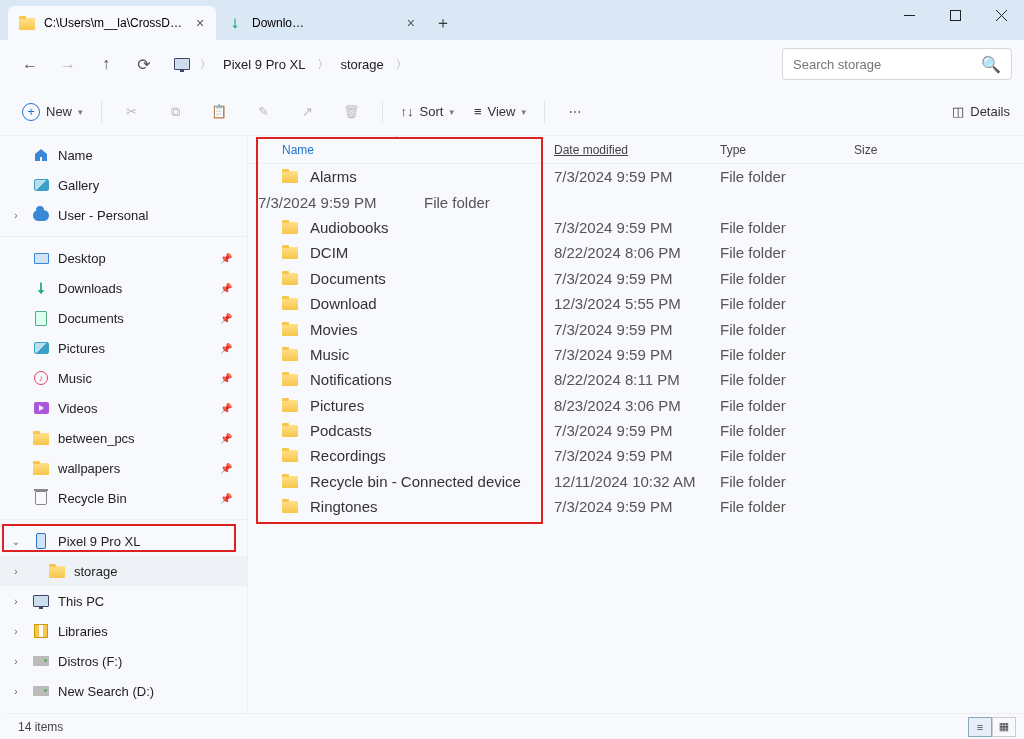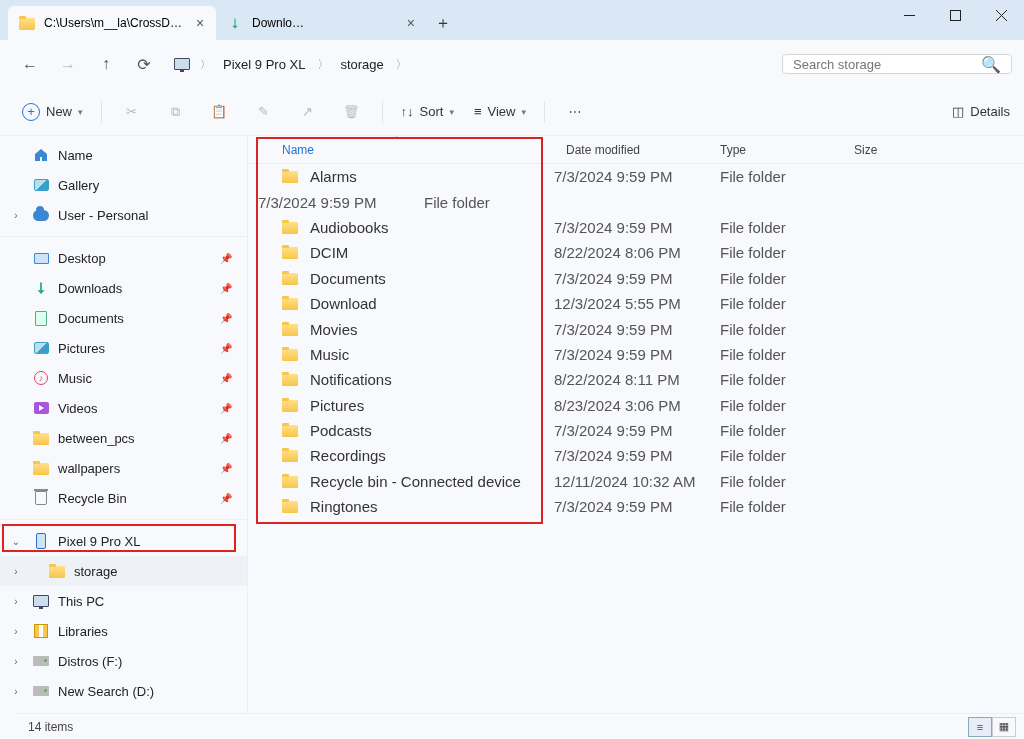--- a/index.html
+++ b/index.html
@@ -22,21 +22,21 @@
 .dl-ico { width:16px; height:16px; display:flex; align-items:center; justify-content:center; }
 
 
 .addrbar { height: 48px; display: flex; align-items: center; gap: 2px; padding: 0 12px; }
 .nav-btn { width: 36px; height: 36px; display:flex; align-items:center; justify-content:center; color:#555; border-radius:4px; }
 .nav-btn.disabled { color:#bbb; }
 .crumb-wrap { flex:1; display:flex; align-items:center; gap:4px; padding:0 6px; height:34px; border-radius:4px; }
 .crumb-ico { width:24px; height:24px; display:flex; align-items:center; justify-content:center; }
 .crumb { padding:0 6px; font-size:13px; color:#222; }
 .crumb-sep { color:#888; font-size:11px; padding:0 2px; }
-.searchbox { width:230px; height:20px; border:1px solid #d6d6d6; border-radius:4px; background:#fff; display:flex; align-items:center; padding:0 10px; gap:6px; }
+.searchbox { width:230px; height:32px; border:1px solid #d6d6d6; border-radius:4px; background:#fff; display:flex; align-items:center; padding:0 10px; gap:6px; }
 .searchbox input { border:none; outline:none; flex:1; font-size:13px; color:#666; background:transparent; }
 
 
 .toolbar { height: 48px; display:flex; align-items:center; padding:0 14px; gap:4px; border-bottom:1px solid #eceef1; position:relative; }
 .tbtn { height:34px; display:flex; align-items:center; justify-content:center; gap:6px; padding:0 8px; border-radius:4px; font-size:13px; color:#333; }
 .tbtn.icon-only { width:40px; padding:0; }
 .tbtn.disabled { color:#bbb; }
 .tbtn .chev { font-size:9px; color:#777; }
 .tsep { width:1px; height:22px; background:#e1e3e7; margin:0 6px; }
 .details-btn { position:absolute; right:14px; display:flex; align-items:center; gap:6px; font-size:13px; color:#333; }
@@ -49,36 +49,36 @@
 .side-item.sub { padding-left:48px; }
 .side-item .expander { position:absolute; left:8px; width:16px; display:flex; justify-content:center; color:#666; font-size:10px; }
 .side-item .pin { position:absolute; right:14px; color:#888; font-size:10px; }
 .side-item.selected { background:#eef1f5; }
 .side-divider { height:1px; background:#eceef1; margin:6px 0; }
 .highlight-box { position:absolute; border:2px solid #d22; pointer-events:none; }
 
 .content { flex:1; position:relative; }
 .col-headers { height:28px; display:flex; align-items:center; border-bottom:1px solid #eceef1; font-size:12px; color:#444; }
 .col-name { width:296px; padding-left:34px; display:flex; align-items:center; gap:6px; color:#2573d0; }
-.col-date { width:166px; padding-left:22px; }
+.col-date { width:166px; padding-left:10px;text-decoration:underline; }
 .col-type { width:134px; padding-left:10px; }
 .col-size { width:90px; padding-left:10px; }
 .sort-ind { position:absolute; left:145px; top:-1px; font-size:9px; color:#777; }
 
 .file-rows { }
 .file-row { height:25.4px; display:flex; align-items:center; font-size:15px; color:#333; }
 .file-row .c-name { width:296px; padding-left:34px; display:flex; align-items:center; gap:10px; }
 .file-row .c-date { width:166px; padding-left:10px; color:#555; }
 .file-row .c-type { width:134px; padding-left:10px; color:#555; }
 .file-row .c-size { width:90px; padding-left:10px; }
 
 .content-highlight { left:8px; top:1px; width:287px; height:387px; }
 
 
-.statusbar { position:absolute; bottom:0; left:16px; right:0; height:26px; border-top:1px solid #eceef1; display:flex; align-items:center; padding:0 12px; font-size:12px; color:#444; background:#f8f9fc; }
+.statusbar { position:absolute; bottom:0; left:6px; right:0; height:26px; border-top:1px solid #eceef1; display:flex; align-items:center; padding:0 12px; font-size:12px; color:#444; background:#f8f9fc; }
 .view-toggles { position:absolute; right:8px; display:flex; gap:0; }
 .vt { width:24px; height:20px; border:1px solid #ccc; display:flex; align-items:center; justify-content:center; font-size:11px; }
 .vt.active { background:#e8eef7; border-color:#8ab; }
 
 
 .ico16 { width:18px; height:18px; display:flex; align-items:center; justify-content:center; flex-shrink:0; }
 .drive-ico { width:16px; height:10px; background:#bbb; border-radius:1px; position:relative; }
 .drive-ico::after { content:""; position:absolute; right:2px; top:3px; width:3px; height:3px; background:#6a6; border-radius:50%; }
 .phone-ico { width:10px; height:16px; border:1.5px solid #2573d0; border-radius:2px; background:#cfe3f7; }
 .monitor-ico { width:16px; height:12px; border:1.5px solid #446; background:#cde; border-radius:1px; position:relative; }

